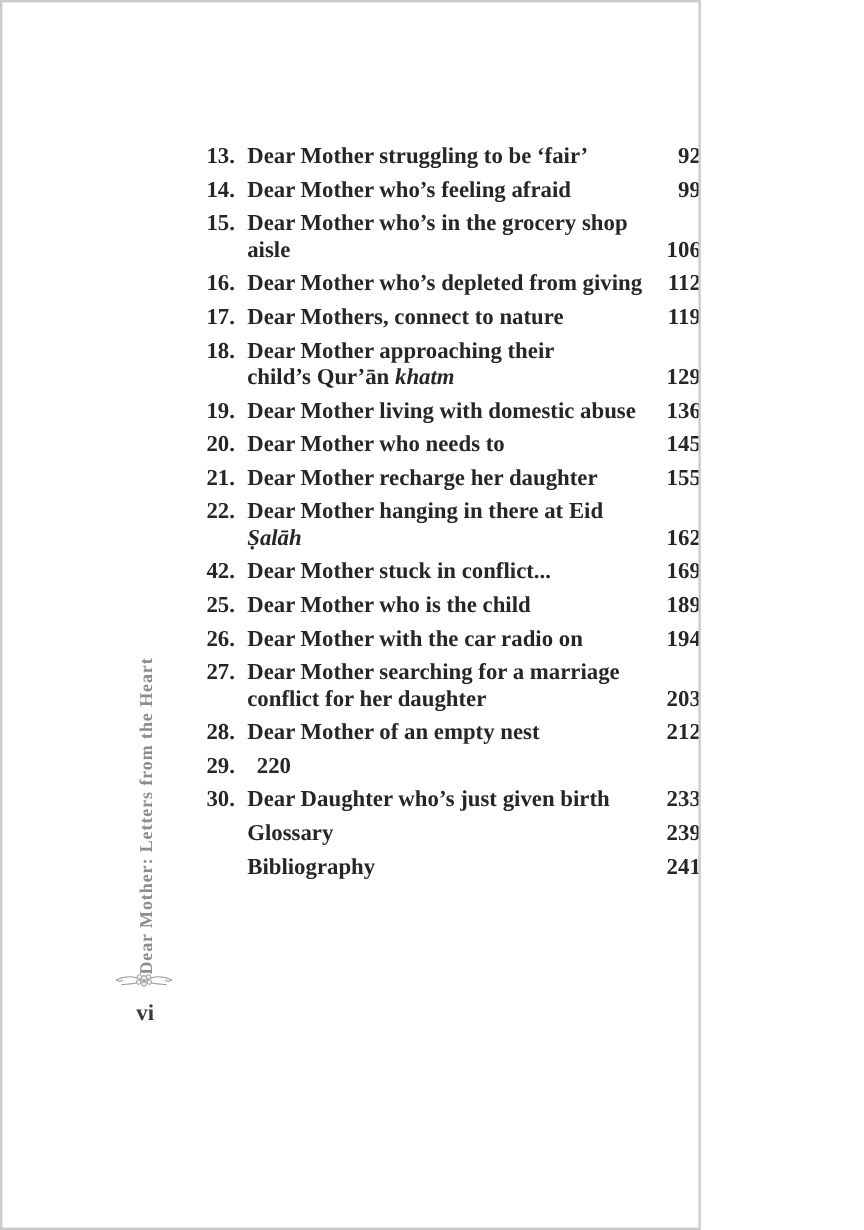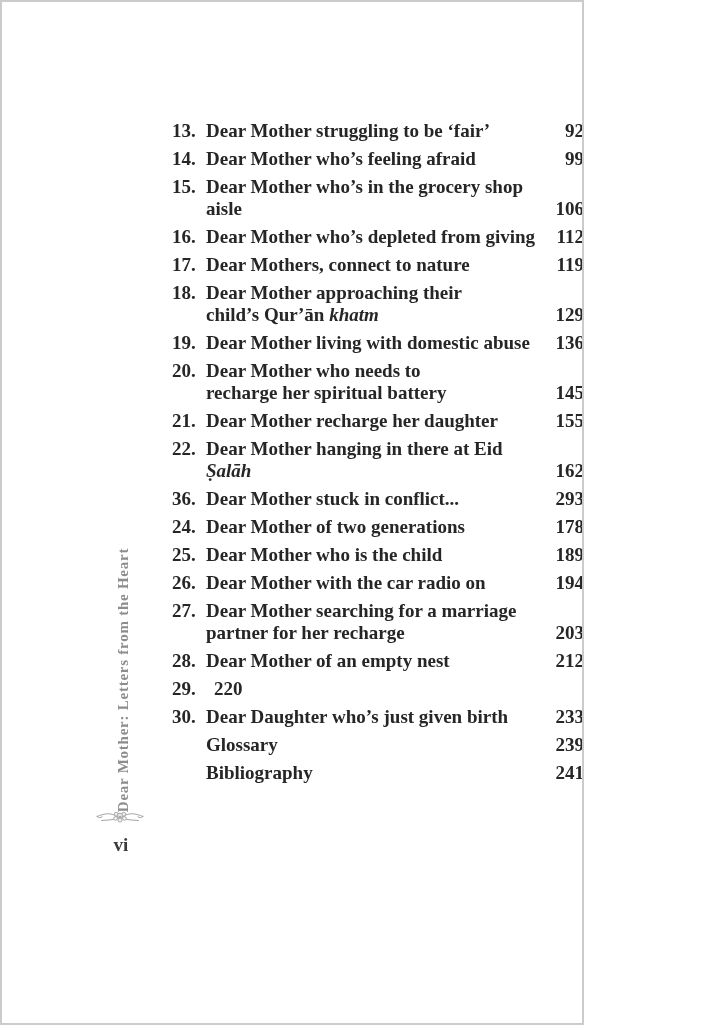--- a/index.html
+++ b/index.html
@@ -97,63 +97,58 @@
   </li>
 
   <li class="toc-row">
     <span class="toc-num">19.</span>
     <span class="toc-title"><span>Dear Mother living with domestic abuse</span></span>
     <span class="toc-page">136</span>
   </li>
 
   <li class="toc-row">
     <span class="toc-num">20.</span>
-    <span class="toc-title"><span>Dear Mother who needs to</span><br><span>recharge her spiritual battery</span></span>
+    <span class="toc-title"><span>Dear Mother who needs to</span><br></span>
     <span class="toc-page">145</span>
   </li>
 
   <li class="toc-row">
     <span class="toc-num">21.</span>
     <span class="toc-title"><span>Dear Mother recharge her daughter</span></span>
     <span class="toc-page">155</span>
   </li>
 
   <li class="toc-row">
     <span class="toc-num">22.</span>
     <span class="toc-title"><span>Dear Mother hanging in there at Eid </span><em>Ṣalāh</em></span>
     <span class="toc-page">162</span>
   </li>
 
   <li class="toc-row">
-    <span class="toc-num">36.</span>
+    <span class="toc-num">42.</span>
     <span class="toc-title"><span>Dear Mother stuck in conflict...</span></span>
-    <span class="toc-page">293</span>
-  </li>
-
-  <li class="toc-row">
-    <span class="toc-num">24.</span>
-    <span class="toc-title"><span>Dear Mother of two generations</span></span>
-    <span class="toc-page">178</span>
-  </li>
+    <span class="toc-page">169</span>
+  </li>
+
 
   <li class="toc-row">
     <span class="toc-num">25.</span>
     <span class="toc-title"><span>Dear Mother who is the child</span></span>
     <span class="toc-page">189</span>
   </li>
 
   <li class="toc-row">
     <span class="toc-num">26.</span>
     <span class="toc-title"><span>Dear Mother with the car radio on</span></span>
     <span class="toc-page">194</span>
   </li>
 
   <li class="toc-row">
     <span class="toc-num">27.</span>
-    <span class="toc-title"><span>Dear Mother searching for a marriage</span><br><span>partner for her recharge</span></span>
+    <span class="toc-title"><span>Dear Mother searching for a marriage</span><br><span>conflict for her daughter</span></span>
     <span class="toc-page">203</span>
   </li>
 
   <li class="toc-row">
     <span class="toc-num">28.</span>
     <span class="toc-title"><span>Dear Mother of an empty nest</span></span>
     <span class="toc-page">212</span>
   </li>
 
   <li class="toc-row">

